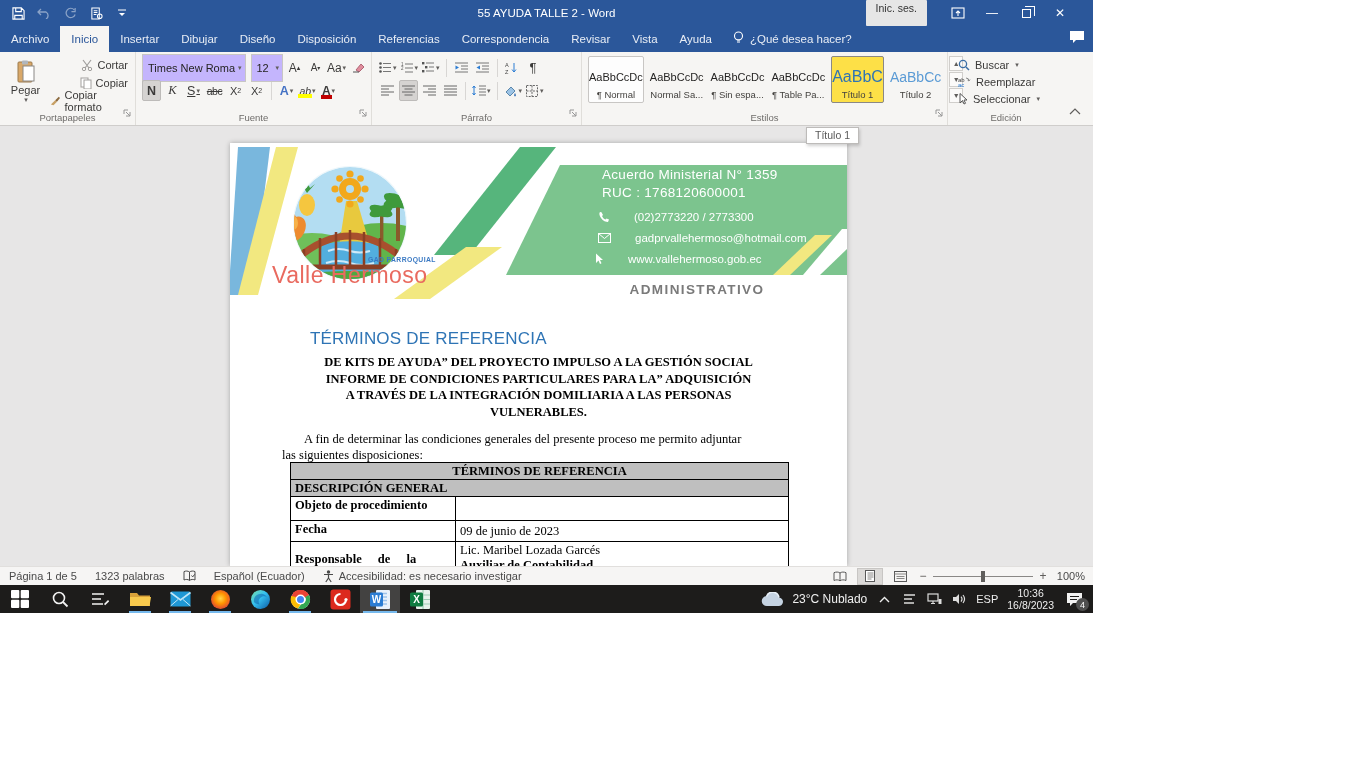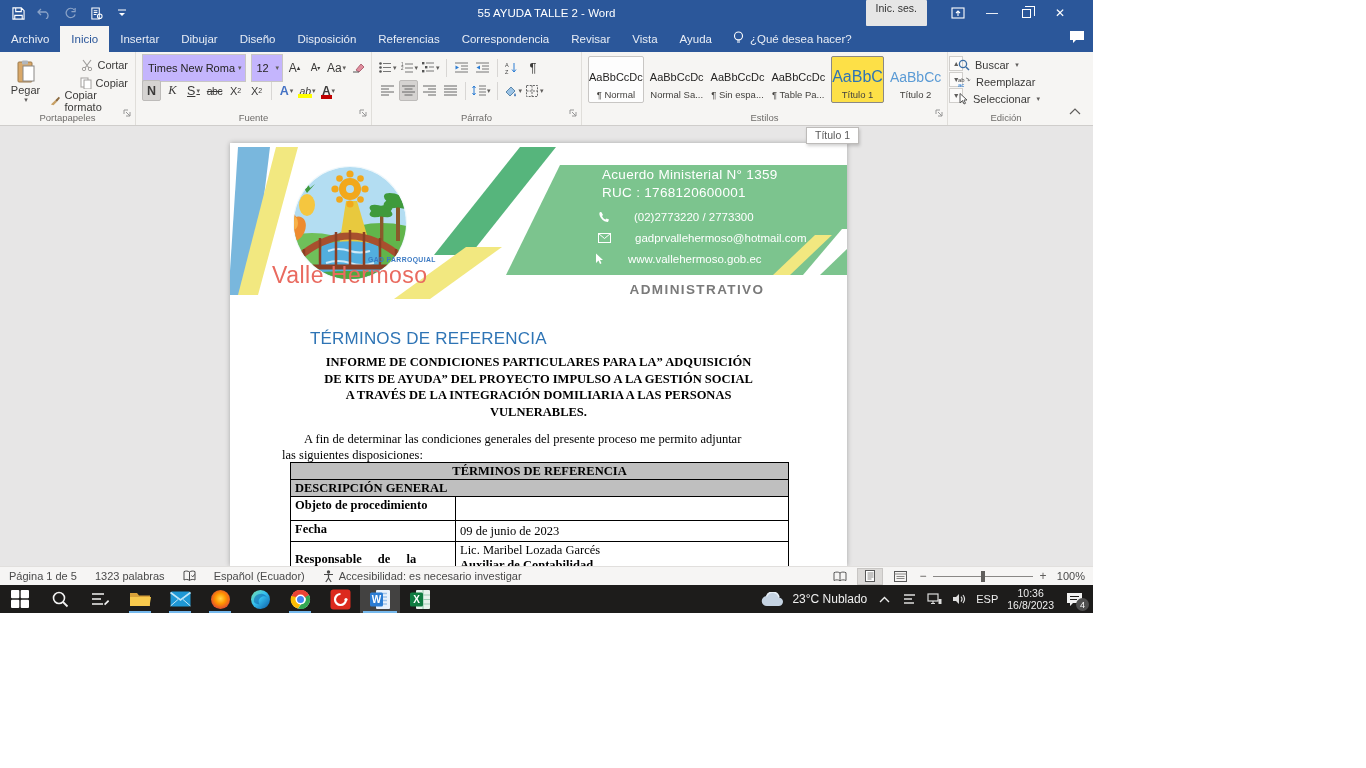--- a/index.html
+++ b/index.html
@@ -592,22 +592,22 @@
           </svg>
         <span>www.vallehermoso.gob.ec</span>
       </div>
 
       <div class="brand">Valle Hermoso</div>
       <div class="brand-sub">GAD PARROQUIAL</div>
       <div class="dept">ADMINISTRATIVO</div>
 
       <div class="doc-heading">TÉRMINOS DE REFERENCIA</div>
       <div class="subject">
+        <span style="display:block;">DE KITS DE AYUDA” DEL PROYECTO IMPULSO A LA GESTIÓN SOCIAL</span>
         <span style="display:block;">INFORME DE CONDICIONES PARTICULARES PARA LA” ADQUISICIÓN</span>
-        <span style="display:block;">DE KITS DE AYUDA” DEL PROYECTO IMPULSO A LA GESTIÓN SOCIAL</span>
         <span style="display:block;">A TRAVÉS DE LA INTEGRACIÓN DOMILIARIA A LAS PERSONAS</span>
         <span style="display:block;">VULNERABLES.</span>
       </div>
       <div class="intro">
         <span class="l1">A fin de determinar las condiciones generales del presente proceso me permito adjuntar</span>
         <span class="l2">las siguientes disposiciones:</span>
       </div>
 
       <div class="dtable">
         <div class="tr-title">TÉRMINOS DE REFERENCIA</div>

